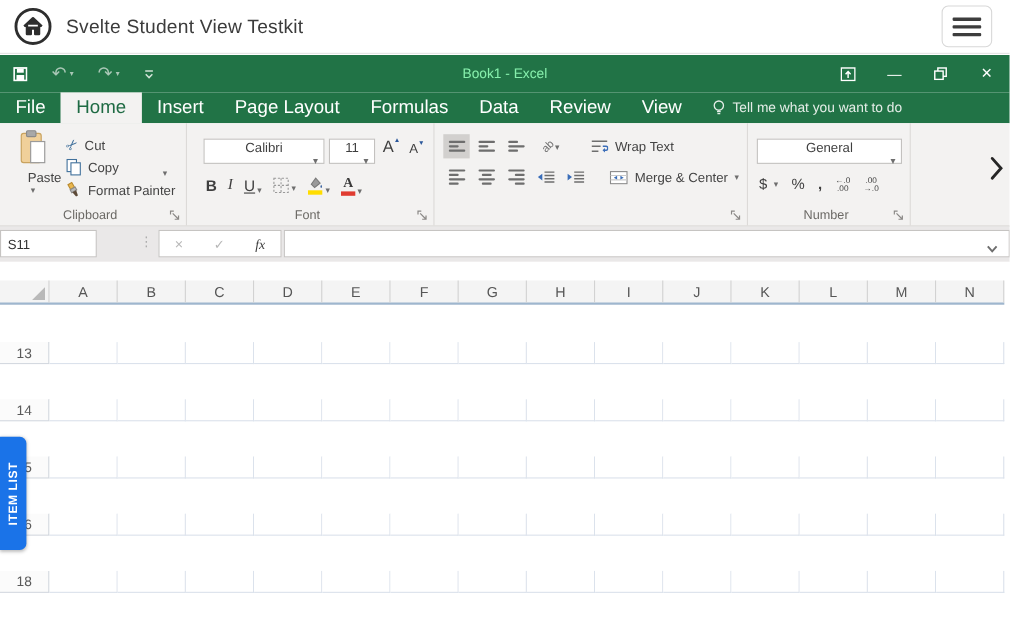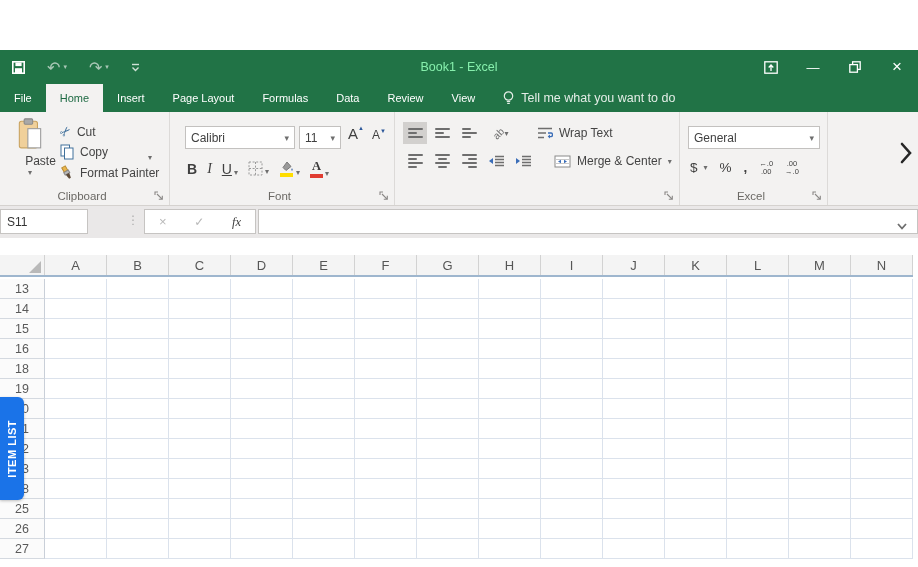--- a/index.html
+++ b/index.html
@@ -27,21 +27,21 @@
   .doc-title { position:absolute; left:50%; transform:translateX(-50%); font-size:12.5px; color:#86efac; }
   .win-controls { position:absolute; right:0; top:0; height:34px; display:flex; }
   .win-btn { width:42px; height:34px; display:flex; align-items:center; justify-content:center;
              background:none; border:none; color:#fff; cursor:pointer; }
   .min-glyph { font-size:13px; color:#fff; }
   .close-glyph { font-size:17px; color:#fff; }
 
   
   .tabsrow { position:absolute; left:0; top:84px; width:918px; height:28px; background:#217346;
              display:flex; align-items:stretch; }
-  .rtab { padding:0 14px; border:none; background:transparent; color:#fff; font-size:11px; cursor:pointer; }
+  .rtab { padding:0 14px; border:none; background:transparent; color:#fff; font-size:17px; cursor:pointer; }
   .rtab.active { background:#f3f2f1; color:#1e6a43; }
   .tellme { display:flex; align-items:center; gap:7px; margin-left:14px; color:#e4ede7; font-size:12.5px; }
 
   
   .ribbon { position:absolute; left:0; top:112px; width:918px; height:94px; background:#f3f2f1;
             border-bottom:1px solid #d5d2cf; }
   .grp { position:absolute; top:0; height:100%; border-right:1px solid #dcdad8; }
   .grp-label { position:absolute; bottom:3px; left:11px; right:16px; text-align:center; font-size:11.5px; color:#6b6965; }
   .launcher { position:absolute; right:4px; bottom:4px; width:12px; height:12px; background:none; border:none; cursor:pointer; }
   .dd { font-size:8px; color:#6e6e6e; }
@@ -49,21 +49,21 @@
                  font-size:12px; color:#444; cursor:pointer; white-space:nowrap; }
   
   .paste-btn { position:absolute; left:8px; top:6px; width:44px; height:76px; background:none; border:none;
                display:flex; flex-direction:column; align-items:center; cursor:pointer; }
   .paste-label { font-size:12px; color:#444; margin-top:4px;margin-left:21px; }
   .clip-col { position:absolute; left:60px; top:12px; display:flex; flex-direction:column; gap:5px; align-items:flex-start; }
   .copy-dd { position:absolute; left:148px; top:36px; background:none; border:none; cursor:pointer; }
   .scissors { font-size:13px; color:#41719c; display:inline-block; transform:rotate(-45deg); }
   
   .combo { background:#fff; border:1px solid #c3c1bf; display:flex; align-items:center;
-           font-size:12px; color:#3f3f3f; padding:0 5px; cursor:pointer; }
+           font-size:12px; color:#3f3f3f; padding:0 5px; cursor:pointer;flex-direction:column; }
   .combo .dd { margin-left:auto; font-size:9px; }
   .font-row2 { position:absolute; left:14px; top:46px; display:flex; align-items:center; gap:4px; }
   .fbtn { background:none; border:none; cursor:pointer; display:flex; align-items:flex-end; gap:2px;
           font-size:14px; color:#3f3f3f; padding:2px 3px; }
   .bold-glyph { font-weight:bold; }
   .italic-glyph { font-style:italic; font-family:"Liberation Serif", serif; }
   .under-glyph { text-decoration:underline; }
   .color-stack { display:flex; flex-direction:column; align-items:center; line-height:1; }
   .color-stack .bar { width:13px; height:4px; margin-top:1px; }
   .fontA { font-family:"Liberation Serif", serif; font-size:12.5px; color:#3b3b3b; font-weight:bold; }
@@ -106,39 +106,53 @@
   
   .gridwrap { position:absolute; left:0; top:238px; width:918px; height:329px; background:#fff; }
   .headrow { position:absolute; left:0; top:17px; width:913px; height:22px; display:flex;
              border-bottom:2px solid #9eb6ce; background:#f4f4f4; }
   .corner { width:45px; height:20px; position:relative; border-right:1px solid #d2d2d2; cursor:pointer; }
   .corner::after { content:""; position:absolute; right:3px; bottom:2px; width:12px; height:12px;
                    background:#b9b9b9; clip-path:polygon(100% 0,100% 100%,0 100%); }
   .colh { width:62px; height:20px; display:flex; align-items:center; justify-content:center;
           font-size:13px; color:#565656; border-right:1px solid #d2d2d2; cursor:pointer; }
   .gbody { position:absolute; left:0; top:41px; width:913px; }
-  .grow2 { display:flex; height:20px; }
+  .grow2 { display:flex; height:20px;margin-top:32px; }
   .rowh { width:45px; height:20px; background:#fbfbfb; border-right:1.5px solid #c9cfd8;
           border-bottom:1px solid #d4d9e0; display:flex; align-items:center; justify-content:center;
           font-size:12.5px; color:#5a5a5a; cursor:pointer; }
   .gcell { width:62px; height:20px; background:#fff; border-right:1px solid #dbe2ec;
            border-bottom:1px solid #dbe2ec; cursor:cell; }
 
   
   .item-tab { position:absolute; left:0; top:397px; width:24px; height:103px; background:#1a73e8;
               border-radius:0 6px 6px 0; border:none; cursor:pointer; z-index:20;
               box-shadow:0 1px 3px rgba(0,0,0,.25); display:flex; align-items:center; justify-content:center; }
   .item-tab span { writing-mode:vertical-rl; transform:rotate(180deg); color:#fff; font-size:11px;
                    font-weight:bold; letter-spacing:.5px; white-space:nowrap; }
 </style>
 </head>
 <body>
 
 <div class="stage">
 
+  <div class="app-header">
+    <button class="home-btn">
+      <svg width="36" height="36" viewBox="0 0 36 36">
+        <circle cx="18" cy="18" r="15.5" fill="none" stroke="#2e2e2e" stroke-width="2.6"></circle>
+        <path d="M10 18 L18 10.5 L26 18 M12.5 16.5 V25 H16 V20 H20 V25 H23.5 V16.5" fill="#2e2e2e" stroke="#2e2e2e" stroke-width="2.2" stroke-linejoin="round"></path>
+      </svg>
+    </button>
+    <span class="app-title">Svelte Student View Testkit</span>
+    <button class="menu-btn">
+      <i></i>
+        <i></i>
+        <i></i>
+    </button>
+  </div>
 
   <div class="titlebar">
     <div class="qat">
       <button class="qat-btn">
         <svg width="13" height="13" viewBox="0 0 13 13">
           <rect x="0.8" y="0.8" width="11.4" height="11.4" fill="none" stroke="#fff" stroke-width="1.6"></rect>
           <rect x="3.4" y="1.5" width="6.2" height="3.6" fill="#fff"></rect>
           <rect x="3" y="7.2" width="7" height="5" fill="#fff"></rect>
         </svg>
       </button>
@@ -414,21 +428,21 @@
         </button>
         <button class="dec-btn">
           <span>←.0</span>
           <span>.00</span>
         </button>
         <button class="dec-btn">
           <span>.00</span>
           <span>→.0</span>
         </button>
       </div>
-      <span class="grp-label">Excel</span>
+      <span class="grp-label">Number</span>
       <button class="launcher">
         <svg width="10" height="10" viewBox="0 0 10 10">
           <path d="M1 4 V1 H4 M3 3 L8.3 8.3 M8.3 4.8 V8.3 H4.8" fill="none" stroke="#8a8886" stroke-width="1.1"></path>
         </svg>
       </button>
     </div>
 
     <button class="more-chevron">
       <svg width="12" height="22" viewBox="0 0 12 22">
         <path d="M2 2 L10 11 L2 20" fill="none" stroke="#262626" stroke-width="2.6" stroke-linecap="round"></path>

